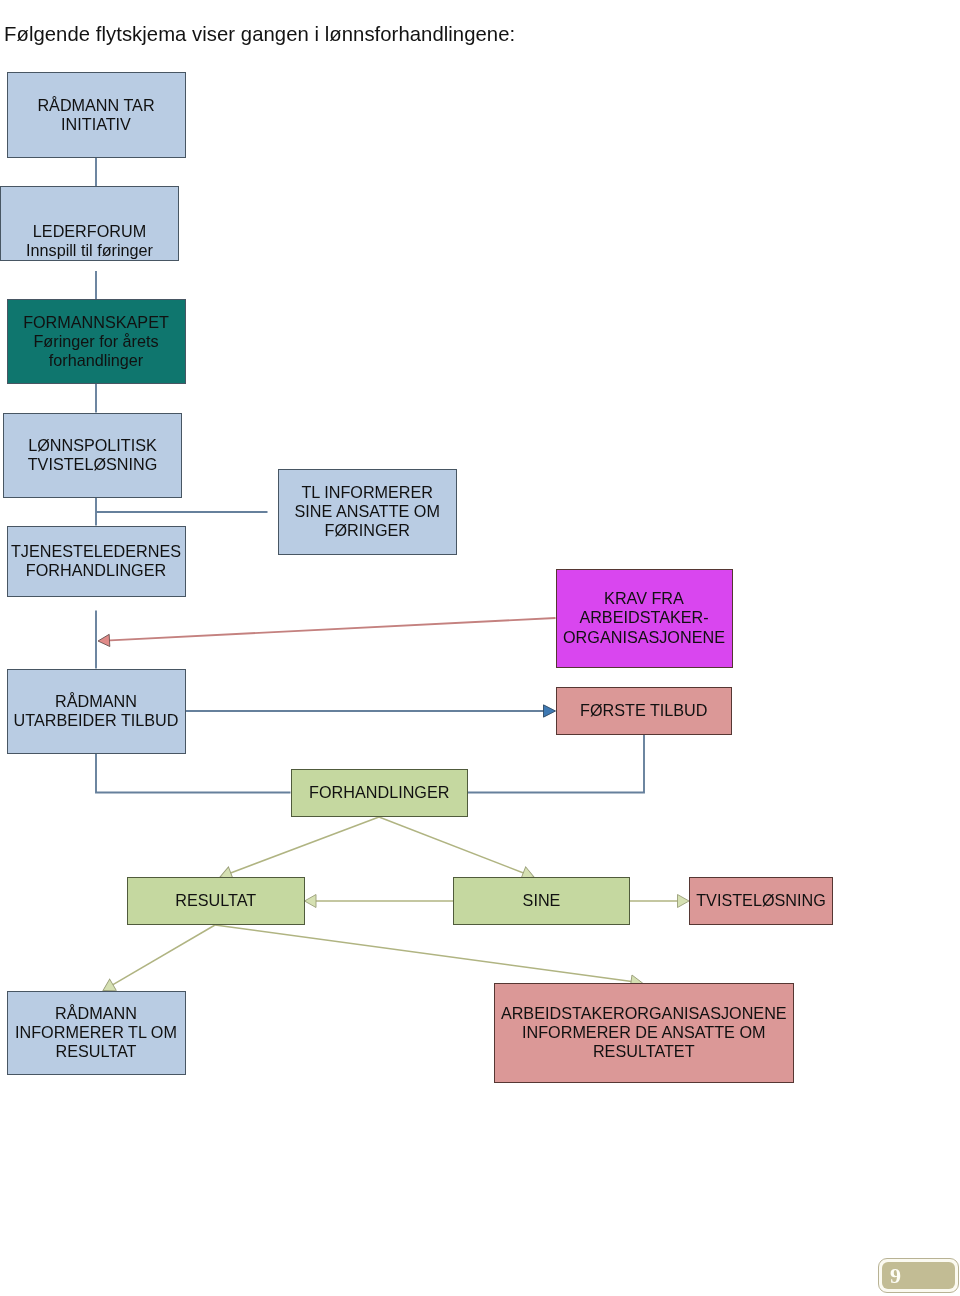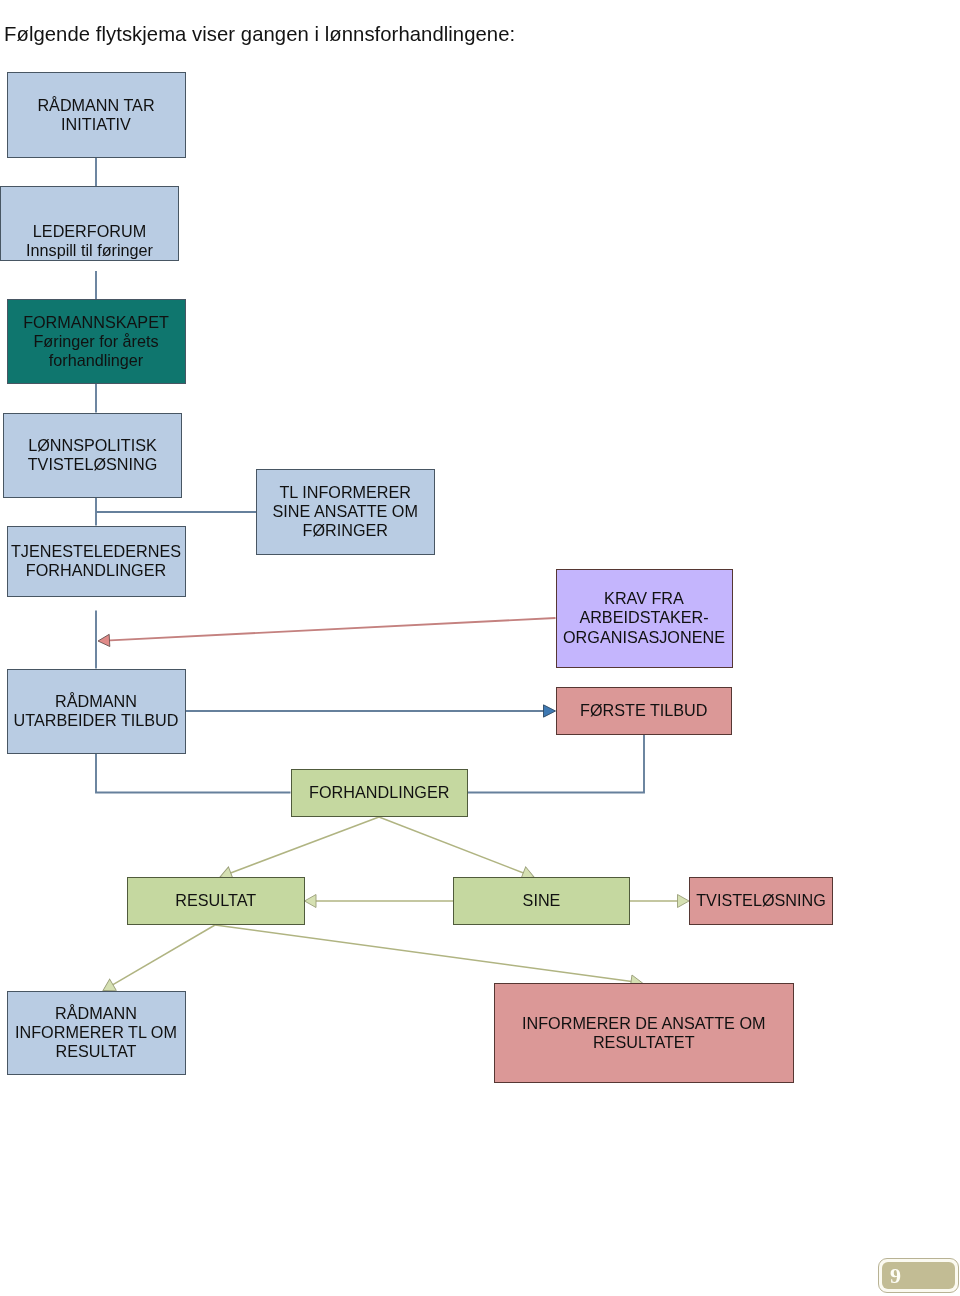--- a/index.html
+++ b/index.html
@@ -103,26 +103,26 @@
         <span class="ln">TVISTELØSNING</span>
       </div>
       <div class="node blue" style="left: 6.5px; top: 501.5px; width: 179px; height: 71px; background: rgb(185, 204, 227); border-color: rgb(72, 86, 99);">
         <span class="ln">TJENESTELEDERNES</span>
         <span class="ln">FORHANDLINGER</span>
       </div>
       <div class="node blue" style="left: 6.5px; top: 644.5px; width: 179px; height: 85px; background: rgb(185, 204, 227); border-color: rgb(72, 86, 99);">
         <span class="ln">RÅDMANN</span>
         <span class="ln">UTARBEIDER TILBUD</span>
       </div>
-      <div class="node blue" style="left: 256px; top: 445px; width: 178.5px; height: 85.5px; background: rgb(185, 204, 227); border-color: rgb(72, 86, 99);">
+      <div class="node blue" style="left: 278px; top: 445px; width: 178.5px; height: 85.5px; background: rgb(185, 204, 227); border-color: rgb(72, 86, 99);">
         <span class="ln">TL INFORMERER</span>
         <span class="ln">SINE ANSATTE OM</span>
         <span class="ln">FØRINGER</span>
       </div>
-      <div class="node pink" style="left: 555.5px; top: 544.5px; width: 177px; height: 99px; background: #c4b5fd; border-color: rgb(86, 55, 51);">
+      <div class="node pink" style="left: 555.5px; top: 544.5px; width: 177px; height: 99px; background: #d946ef; border-color: rgb(86, 55, 51);">
         <span class="ln">KRAV FRA</span>
         <span class="ln">ARBEIDSTAKER-</span>
         <span class="ln">ORGANISASJONENE</span>
       </div>
       <div class="node pink" style="left: 555.5px; top: 663px; width: 176.5px; height: 47.5px; background: rgb(219, 152, 151); border-color: rgb(86, 55, 51);">
         <span class="ln">FØRSTE TILBUD</span>
       </div>
       <div class="node green" style="left: 290.5px; top: 745px; width: 177.5px; height: 48px; background: rgb(197, 216, 160); border-color: rgb(80, 91, 60);">
         <span class="ln">FORHANDLINGER</span>
       </div>
@@ -134,20 +134,21 @@
       </div>
       <div class="node pink" style="left: 689px; top: 853px; width: 144px; height: 48px; background: rgb(219, 152, 151); border-color: rgb(86, 55, 51);">
         <span class="ln">TVISTELØSNING</span>
       </div>
       <div class="node blue" style="left: 6.5px; top: 966.5px; width: 179px; height: 84.5px; background: rgb(185, 204, 227); border-color: rgb(72, 86, 99);">
         <span class="ln">RÅDMANN</span>
         <span class="ln">INFORMERER TL OM</span>
         <span class="ln">RESULTAT</span>
       </div>
       <div class="node pink" style="left: 494px; top: 959px; width: 299.5px; height: 99.5px; background: rgb(219, 152, 151); border-color: rgb(86, 55, 51);">
+        <span class="ln">ARBEIDSTAKERORGANISASJONENE</span>
         <span class="ln">INFORMERER DE ANSATTE OM</span>
         <span class="ln">RESULTATET</span>
       </div>
     </div>
   <div class="pagebadge">
     <div class="inner" style="background: rgb(194, 188, 148);">
       <span class="num" style="color: rgb(253, 253, 246);">9</span>
     </div>
   </div>
   <div class="rule" style="background: rgb(51, 51, 51);"></div>

